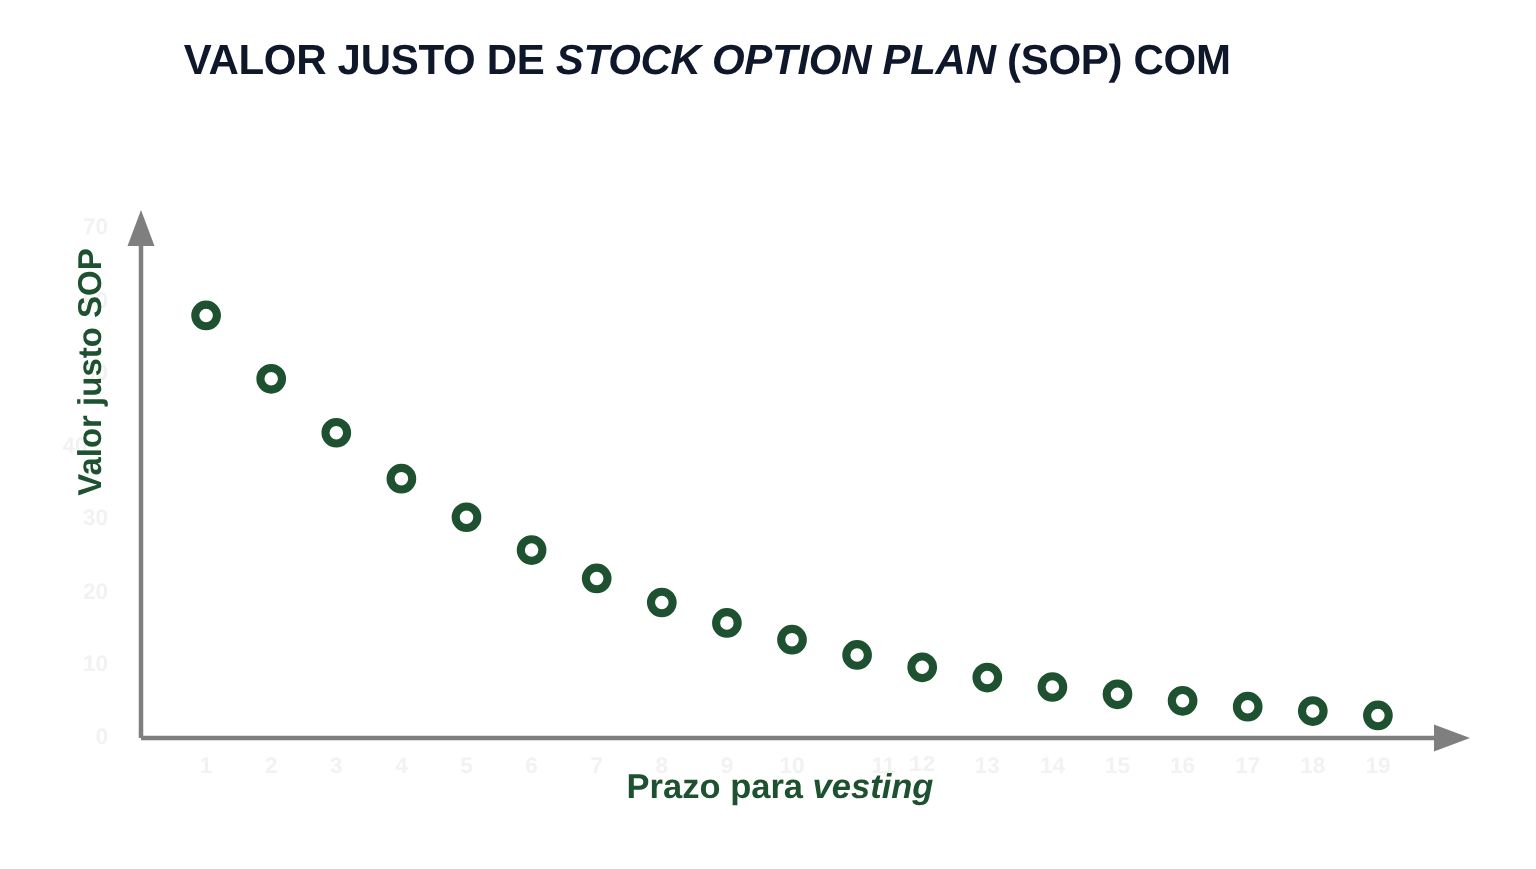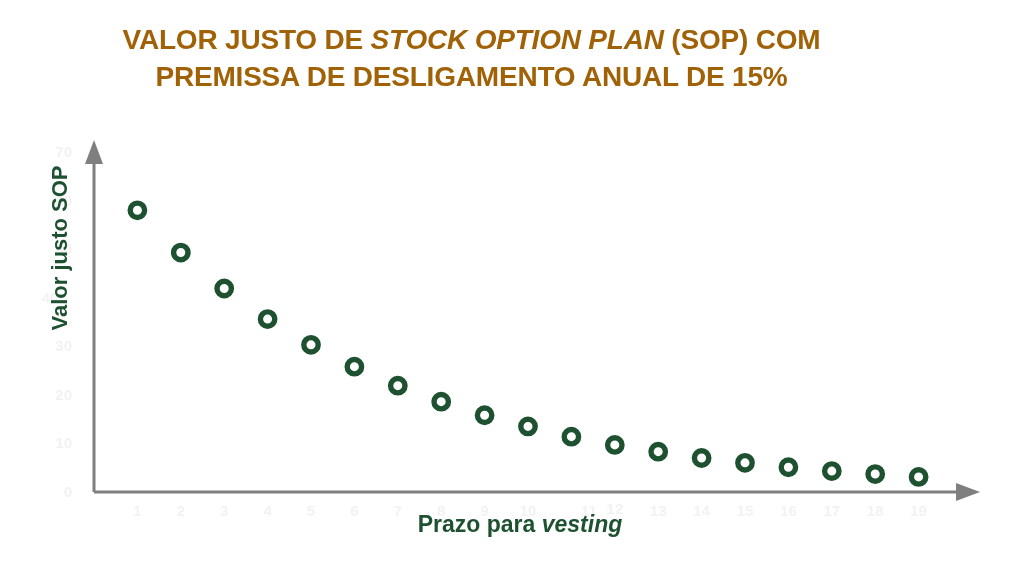--- a/index.html
+++ b/index.html
@@ -15,21 +15,21 @@
     font-family: "Liberation Sans", sans-serif;
   }
 
   
   #chart-title {
     position: absolute;
     left: 0;
     top: 22px;
     width: 943px;
     text-align: center;
-    color: #a16207;
+    color: #0f172a;
     font-weight: bold;
     font-size: 28px;
     line-height: 1.32;
     letter-spacing: -0.2px;
   }
   #chart-title .ital {
     font-style: italic;
   }
   #chart-title .line {
     display: block;
@@ -94,21 +94,20 @@
   }
   .tick-label.x {
     width: 24px;
   }
 </style>
 </head>
 <body>
 
 <div id="chart-title">
   <span class="line"><span>VALOR JUSTO DE </span><span class="ital">STOCK OPTION PLAN</span><span> (SOP) COM</span></span>
-  <span class="line">PREMISSA DE DESLIGAMENTO ANUAL DE 15%</span>
 </div>
 
 <div id="plot-area">
 
   <svg id="plot-svg" width="1024" height="579">
 
     <line id="y-axis-line" x1="94" y1="492" x2="94" y2="158" stroke="#7f7f7f" stroke-width="3"></line>
 
     <polygon id="y-axis-arrow" points="94,140 85,164 103,164" fill="#7f7f7f"></polygon>
 

